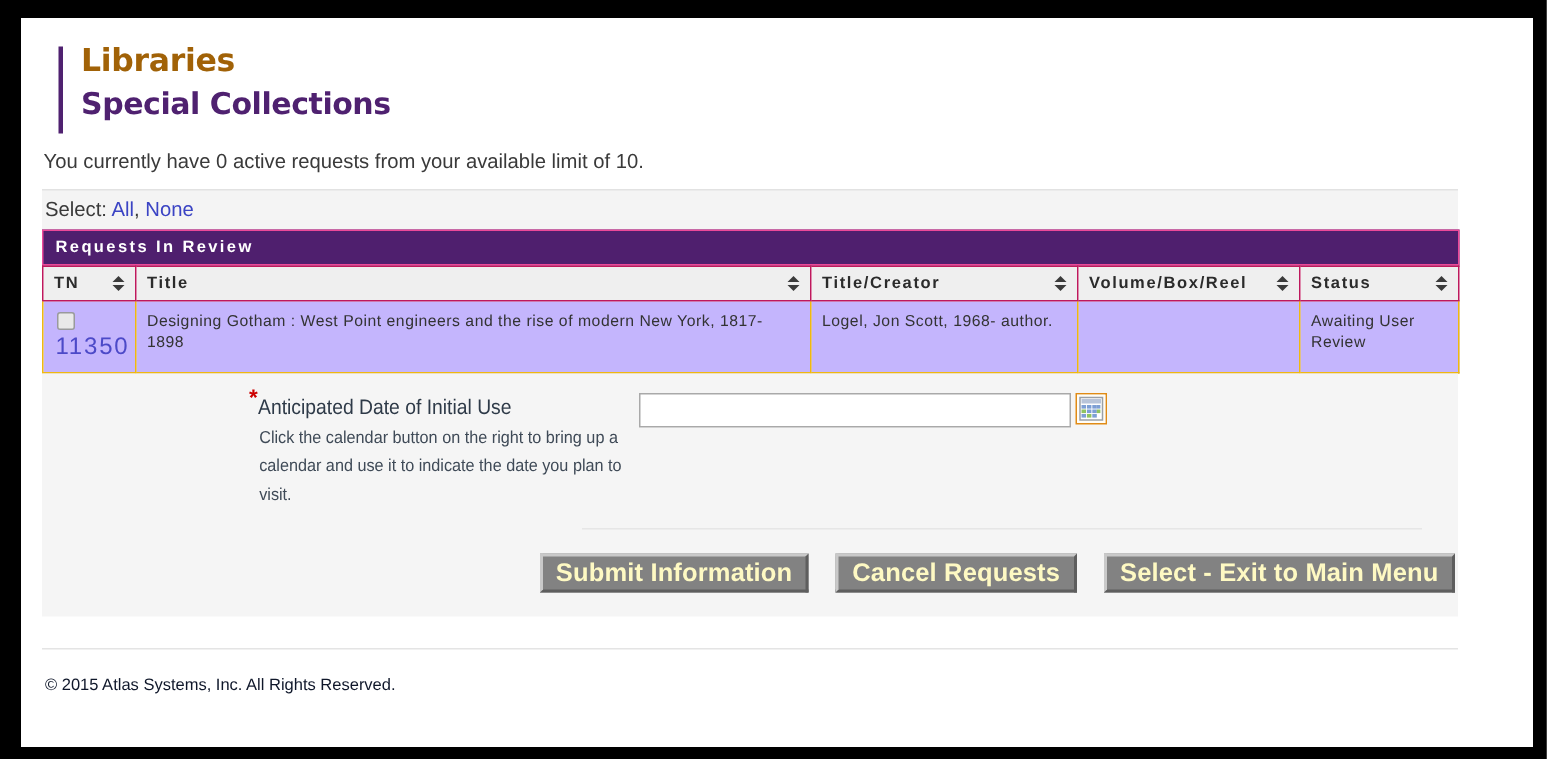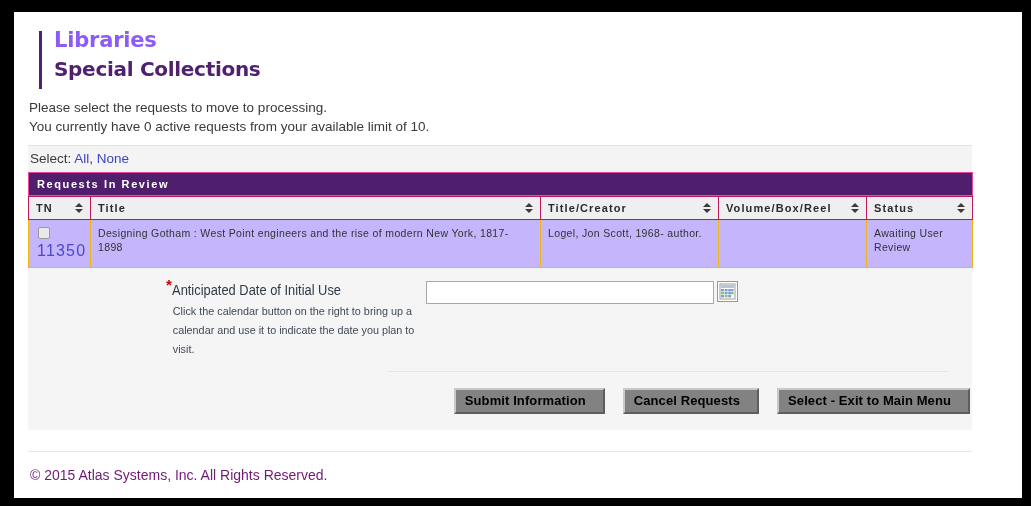--- a/index.html
+++ b/index.html
@@ -45,21 +45,21 @@
     left: 11px;
     top: 19px;
     width: 3px;
     height: 58px;
     background: #4f2170;
   }
   .logo-line1 {
     font-family: "DejaVu Sans", sans-serif;
     font-weight: bold;
     font-size: 21px;
-    color: #8b5cf6;
+    color: #a16207;
     line-height: 25px;
     letter-spacing: -0.2px;
   }
   .logo-line2 {
     font-family: "DejaVu Sans", sans-serif;
     font-weight: bold;
     font-size: 20px;
     color: #4f2170;
     line-height: 33px;
     letter-spacing: -0.3px;
@@ -268,62 +268,61 @@
 
   
   .btn-row {
     display: flex;
     justify-content: flex-end;
     gap: 18px;
     padding: 16px 2px 0 0;
   }
   .btn {
     background: #828282;
-    color: #000000;
+    color: #fef9c3;
     font-family: "Liberation Sans", sans-serif;
     font-weight: bold;
-    font-size: 13px;
+    font-size: 17px;
     letter-spacing: 0.1px;
-    padding: 3px 17px 4px 9px;
+    padding: 3px 9px 4px 9px;
     border-top: 2px solid #c9c9c9;
     border-left: 2px solid #c9c9c9;
     border-right: 2px solid #5e5e5e;
     border-bottom: 2px solid #5e5e5e;
     cursor: pointer;
     line-height: 15px;
     white-space: nowrap;
   }
 
   
   .footer {
     margin-top: 21px;
     border-top: 1px solid #e4e4e4;
     width: 944px;
     padding: 14px 0 0 2px;
     box-sizing: border-box;
   }
   .footer-text {
-    font-size: 14px;
-    color: #701a75;
+    font-size: 11px;
+    color: #0f172a;
   }
 </style>
 </head>
 <body>
 
 <div class="frame">
 <div class="page">
 
   <div class="logo-block">
     <div class="logo-rule"></div>
     <div class="logo-line1">Libraries</div>
     <div class="logo-line2">Special Collections</div>
   </div>
 
   <div class="intro">
-    <div>Please select the requests to move to processing.</div>
     <div>You currently have 0 active requests from your available limit of 10.</div>
   </div>
 
   <div class="select-bar">
     <span>Select:</span>
     <a href="#">All</a><span>,</span>
     <a href="#">None</a>
   </div>
 
   <table class="req-table">

